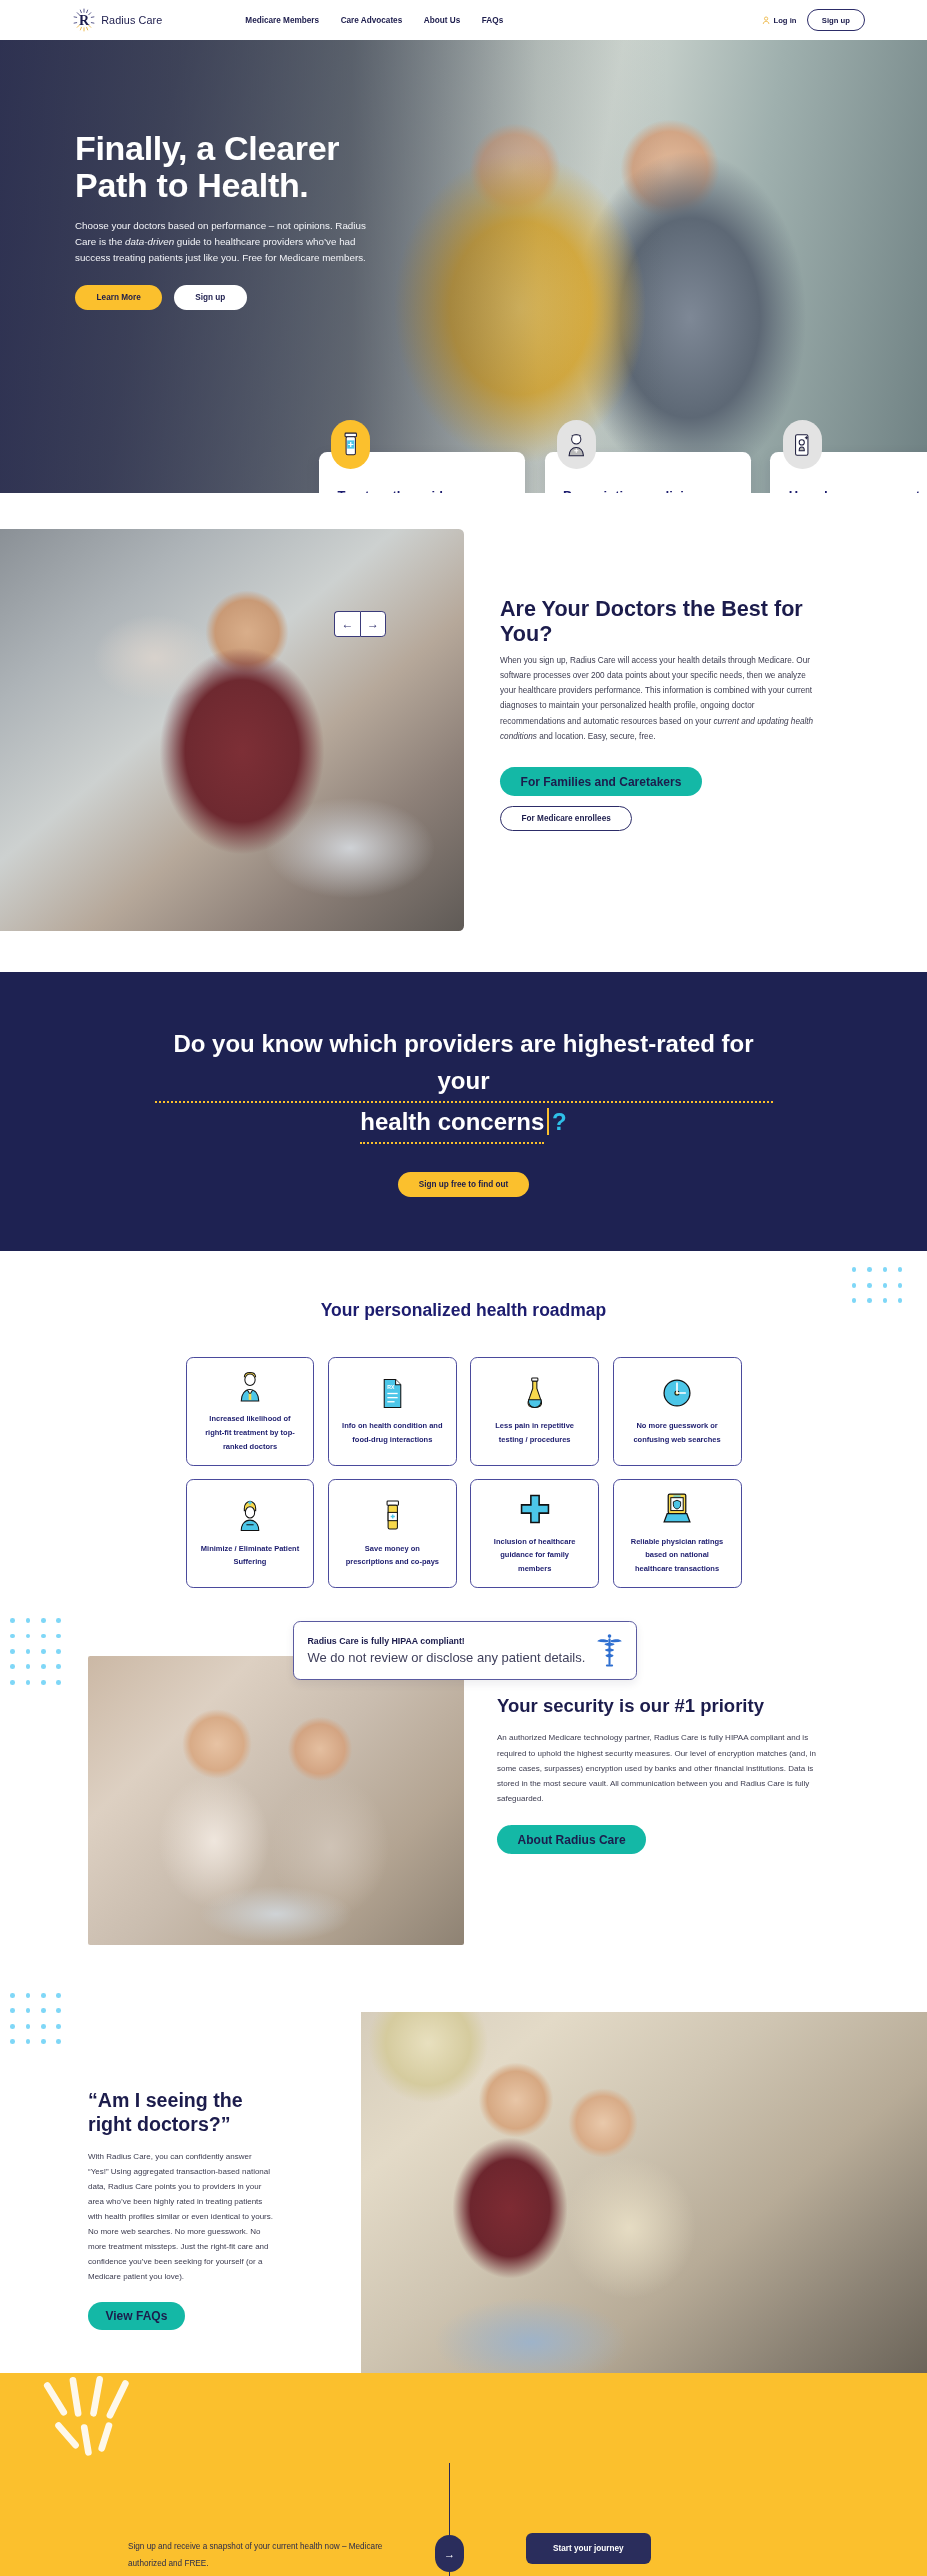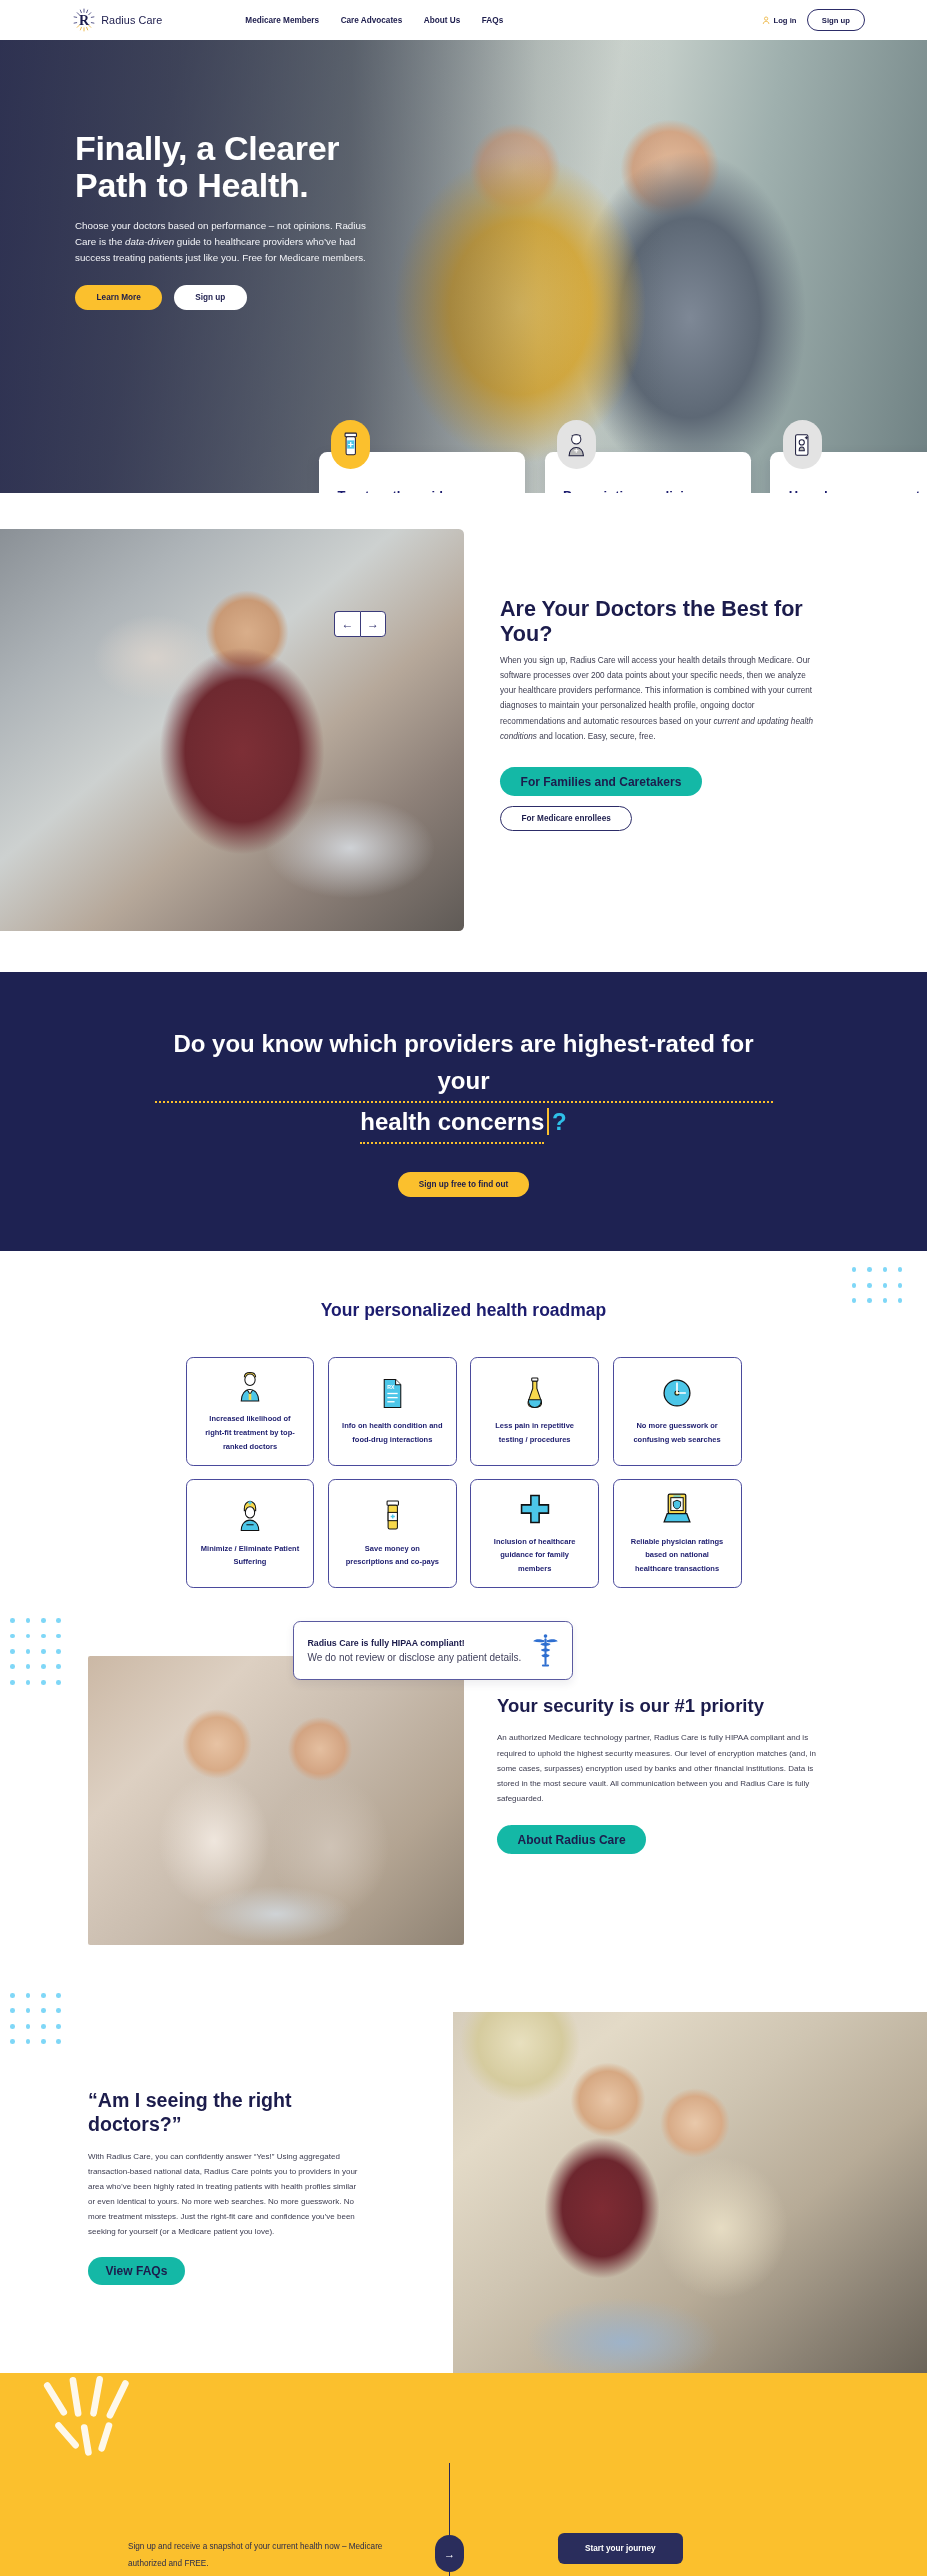--- a/index.html
+++ b/index.html
@@ -143,41 +143,41 @@
 
   
   .sec-security { position: relative; padding: 15.5px 0 31px 0; }
   .hipaa-badge {
     position: absolute; left: 293px; top: 12.4px; z-index: 30;
     background: #fff; border: 0.7px solid #5a5aa0; border-radius: 7.2px;
     padding: 10.3px 13.4px 10.3px 13.4px; display: flex; align-items: center; gap: 10.3px;
     box-shadow: 0 3.1px 8.2px rgba(20,20,60,.08);
   }
   .hipaa-badge .t1 { font-size: 8.8px; font-weight: 700; color: #1c1c4c; }
-  .hipaa-badge .t2 { margin-top: 3.6px; font-size: 10px; color: #40405c; }
+  .hipaa-badge .t2 { margin-top: 3.6px; font-size: 13px; color: #40405c; }
   .sec-row { display: flex; align-items: flex-start; padding-top: 32px; }
   .sec-photo {
     width: 376px; height: 289px; margin-left: 88px; flex: none;
     background:
       radial-gradient(circle 41px at 129px 88px, #e7c3a4 0%, #d8ab87 65%, rgba(216,171,135,0) 85%),
       radial-gradient(circle 38px at 232px 93px, #e4bfa0 0%, #d3a482 65%, rgba(211,164,130,0) 85%),
       radial-gradient(ellipse 77px 93px at 126px 185px, #efe6dd 0%, rgba(239,230,221,0) 72%),
       radial-gradient(ellipse 82px 98px at 242px 191px, #cfc3b6 0%, rgba(207,195,182,0) 72%),
       radial-gradient(ellipse 98px 36px at 188px 258px, #cfd3d6 0%, rgba(207,211,214,0) 78%),
       linear-gradient(135deg,#cbb8a5 0%,#ddd0c2 25%,#c9bcae 50%,#b3a492 75%,#8e8273 100%);
     border-radius: 2.1px;
   }
   .sec-text { padding: 39px 93px 0 33px; }
   .sec-text h2 { font-size: 18.5px; font-weight: 800; color: #1c1c4c; }
   .sec-text p { margin-top: 13px; font-size: 8px; line-height: 1.9; color: #3b3b4f; }
   .sec-text .pill-yellow { margin-top: 18.5px; }
 
   
   .sec-right { position: relative; display: flex; padding: 36px 0 0 0; }
-  .right-text { width: 453px; padding: 77px 88px 0 88px; }
+  .right-text { width: 361px; padding: 77px 88px 0 88px; }
   .right-text h2 { font-size: 19.6px; line-height: 1.2; font-weight: 800; color: #1c1c4c; }
   .right-text p { margin-top: 12.4px; font-size: 8px; line-height: 1.88; color: #3b3b4f; }
   .right-text .pill-yellow { margin-top: 17.5px; padding: 7.2px 17.5px; }
   .right-photo {
     flex: 1; height: 361px;
     background:
       radial-gradient(circle 77px at 67px 31px, #e8e0bf 0%, #d5cb9e 55%, rgba(213,203,158,0) 78%),
       radial-gradient(circle 44px at 155px 88px, #e8c6a7 0%, #d6a882 65%, rgba(214,168,130,0) 85%),
       radial-gradient(circle 41px at 242px 111px, #e9c9ab 0%, #d8ab87 65%, rgba(216,171,135,0) 85%),
       radial-gradient(ellipse 72px 88px at 149px 196px, #7e2b33 0%, #6d262e 55%, rgba(109,38,46,0) 80%),
@@ -196,21 +196,21 @@
   .cta-left p { margin-top: 14.4px; font-size: 8.2px; line-height: 2; color: #2a2a4a; max-width: 273px; margin-left: 40px; }
   .cta-divider { width: 1px; background: #2a2a55; height: 170px; position: relative; margin: 0 0 0 0; }
   .cta-arrow {
     position: absolute; left: -14px; top: 72px; width: 29px; height: 37px; border-radius: 15.5px;
     background: #2a2d5c; color: #fff; display: flex; align-items: center; justify-content: center;
     font-size: 11.3px;
   }
   .btn-navy {
     background: #2a2d5c; color: #fff; border: none; border-radius: 6.2px;
     padding: 11.3px 27px; font-size: 8.2px; font-weight: 700; font-family: inherit; cursor: pointer;
-    margin-left: 108px;
+    margin-left: 76px;
   }
 </style>
 </head>
 <body>
 
 <div class="page">
 
   <div class="header">
     <div class="brand">
       <span class="brand-logo">

